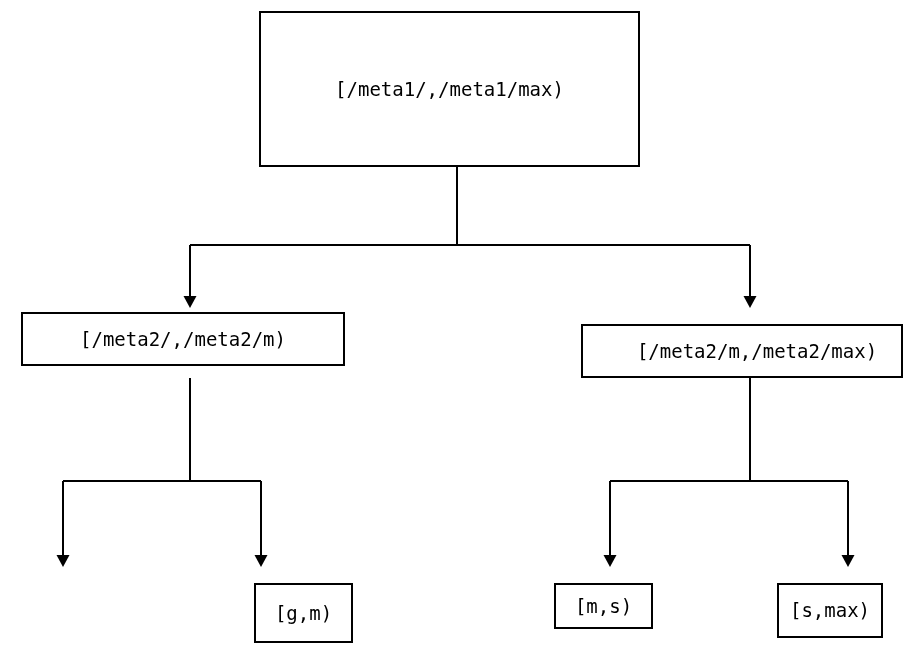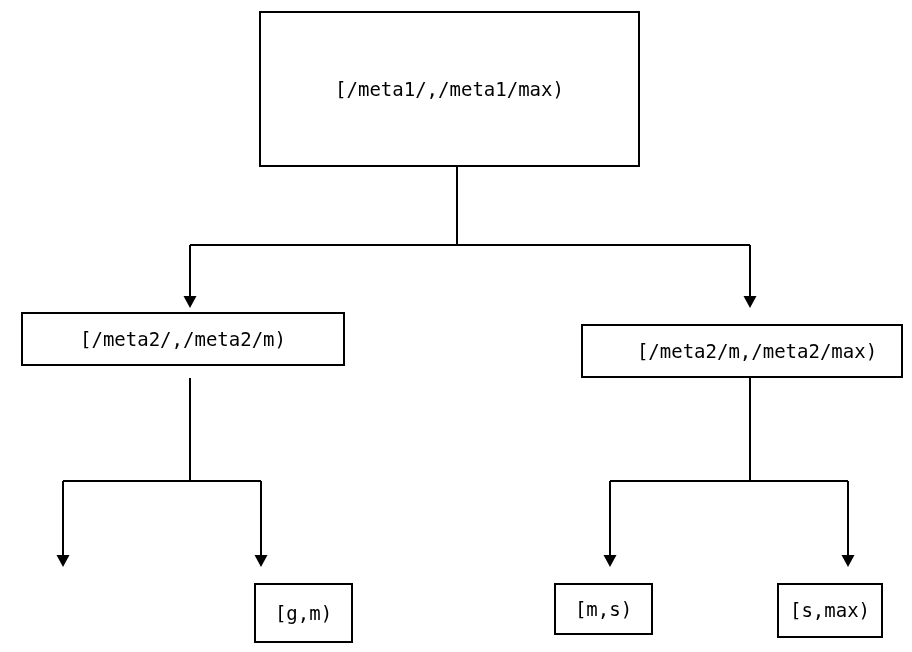--- a/index.html
+++ b/index.html
@@ -96,21 +96,21 @@
 
   <div class="node-box" style="left:581px; top:324px; width:322px; height:54px;padding-left:30px;">
     <span class="node-label">[/meta2/m,/meta2/max)</span>
   </div>
 
 
   <div class="node-box" style="left:206px; top:583px; width:99px; height:60px;margin-left:48px;">
     <span class="node-label">[g,m)</span>
   </div>
 
-  <div class="node-box" style="left:554px; top:583px; width:99px; height:52px;">
+  <div class="node-box" style="left:554px; top:583px; width:99px; height:46px;">
     <span class="node-label">[m,s)</span>
   </div>
 
   <div class="node-box" style="left:777px; top:583px; width:106px; height:55px;justify-content:center;">
     <span class="node-label">[s,max)</span>
   </div>
 
 </div>
 
 </body></html>

